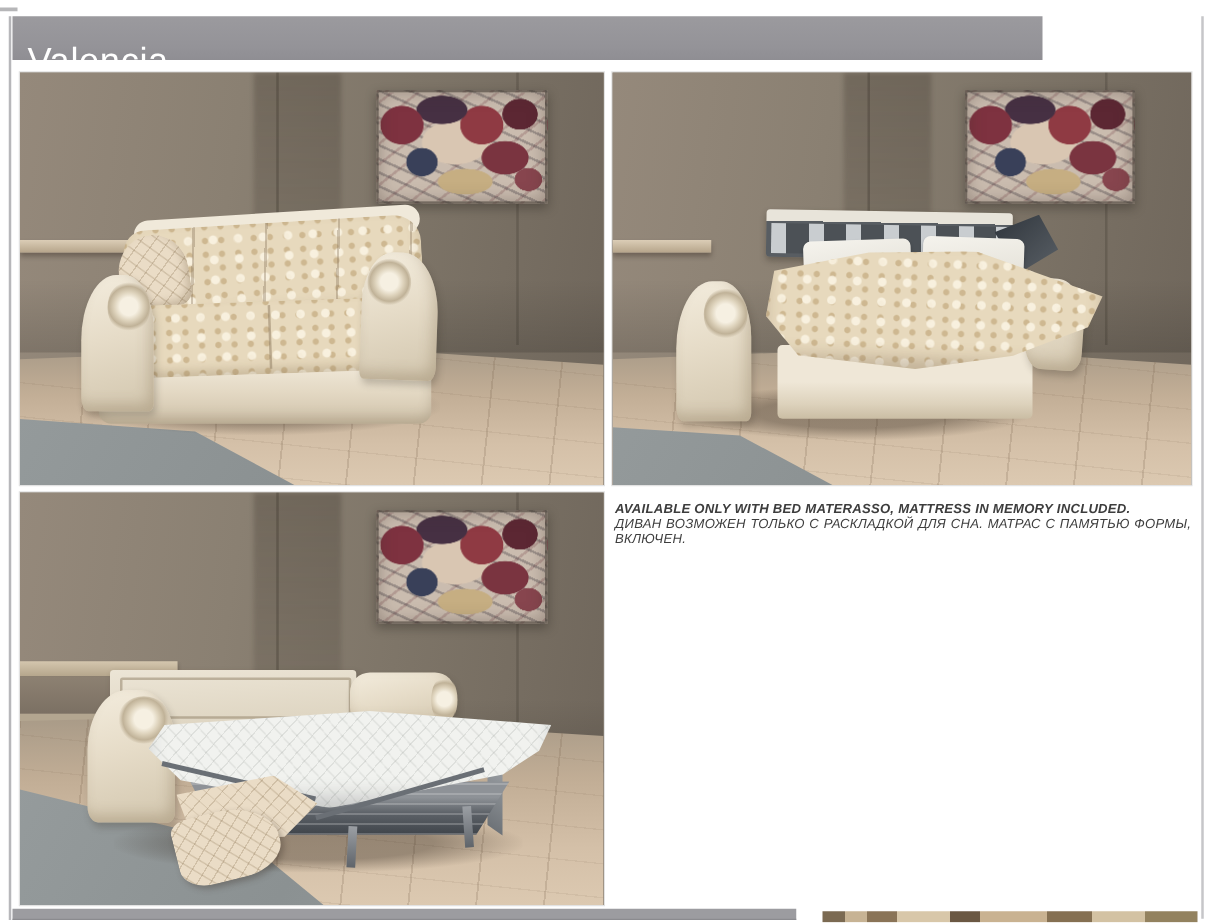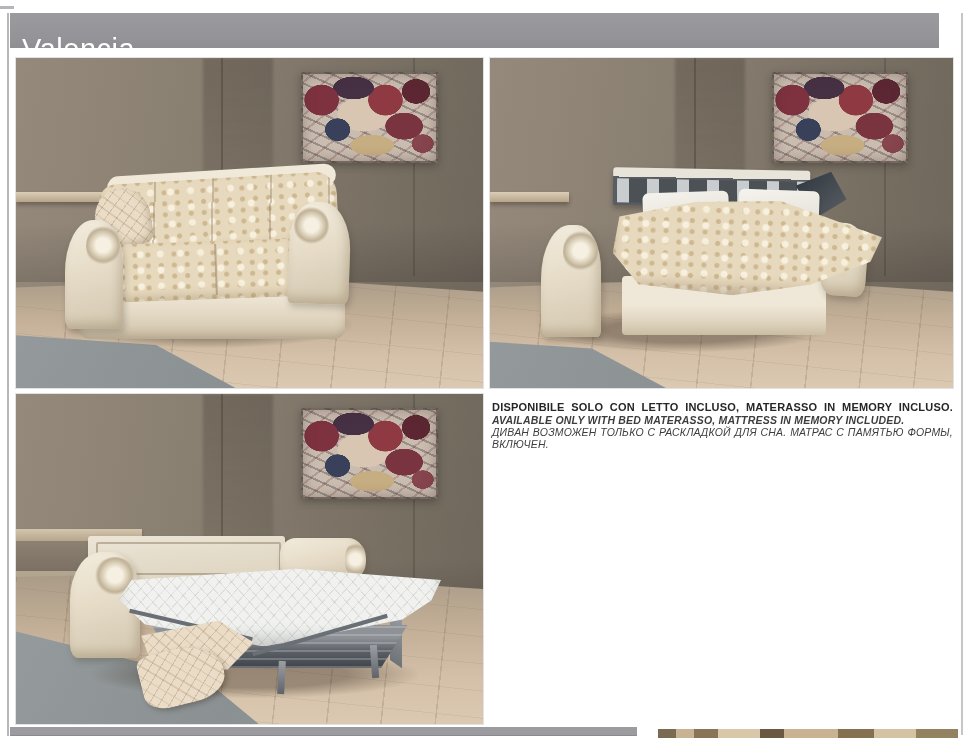--- a/index.html
+++ b/index.html
@@ -4,21 +4,21 @@
 <style>
   html,body{margin:0;padding:0;background:#ffffff;}
   .page{position:relative;width:970px;height:738px;background:#ffffff;overflow:hidden;
         font-family:"Liberation Sans","DejaVu Sans",sans-serif;}
 
   
   .top-mark{position:absolute;left:0;top:6px;width:14px;height:3px;background:#97979a;opacity:.7;}
   .border-left{position:absolute;left:7px;top:13px;width:2px;height:723px;background:#b7b7ba;}
   .border-right{position:absolute;left:961px;top:13px;width:1.5px;height:722px;background:#c6c6c9;}
 
-  .header-bar{position:absolute;left:10px;top:13px;width:929px;height:35px;
+  .header-bar{position:absolute;left:10px;top:13px;width:824px;height:35px;
               background:linear-gradient(180deg,#9b9a9e 0%,#949398 70%,#8f8e93 100%);
               display:flex;align-items:baseline;}
   .header-title{color:#ffffff;font-size:29px;font-weight:400;letter-spacing:.5px;
                 padding-left:12px;line-height:35px;}
   .header-sub{color:#ffffff;font-size:11.5px;font-weight:700;letter-spacing:.4px;margin-left:16px;margin-top:36px;}
 
   
   .photo{position:absolute;overflow:hidden;background:#8a8072;box-shadow:0 0 0 1px #e2e2e2;}
   .photo-tl{left:16px;top:58px;width:467px;height:330px;}
   .photo-tr{left:490px;top:58px;width:463px;height:330px;}
@@ -290,21 +290,20 @@
     <div class="s3-leg s3-leg2"></div>
     <div class="s3-leg s3-leg3"></div>
     <div class="s3-mattress"></div>
     <div class="s3-pip-a"></div>
     <div class="s3-pip-b"></div>
     <div class="s3-cover quilt"></div>
     <div class="s3-cushion quilt"></div>
   </div>
 
   <section class="info-block">
-    <p class="info-it">DISPONIBILE SOLO CON LETTO INCLUSO, MATERASSO IN MEMORY INCLUSO.</p>
     <p class="info-en">AVAILABLE ONLY WITH BED MATERASSO, MATTRESS IN MEMORY INCLUDED.</p>
     <p class="info-ru">ДИВАН ВОЗМОЖЕН ТОЛЬКО С РАСКЛАДКОЙ ДЛЯ СНА. МАТРАС С ПАМЯТЬЮ ФОРМЫ, ВКЛЮЧЕН.</p>
   </section>
 
   <div class="bottom-bar"></div>
   <div class="bottom-strip"></div>
 
 </div>
 
 </body></html>

